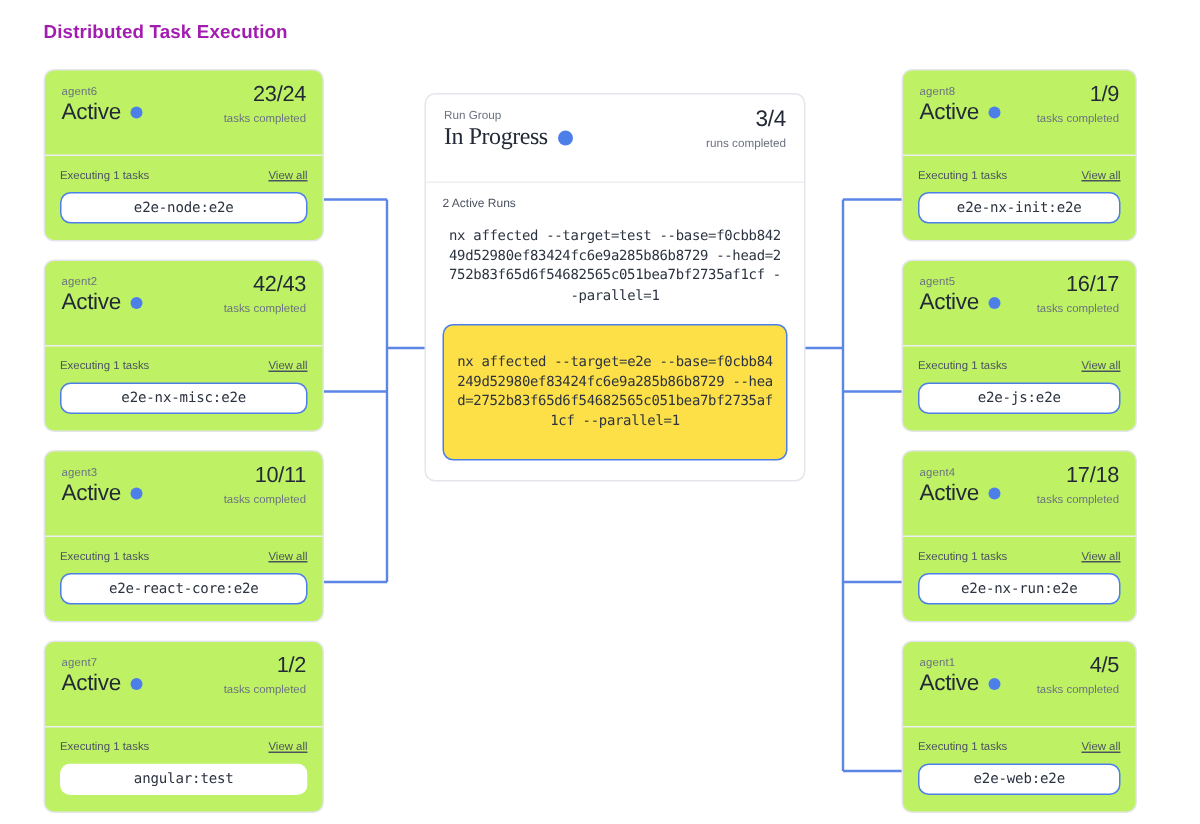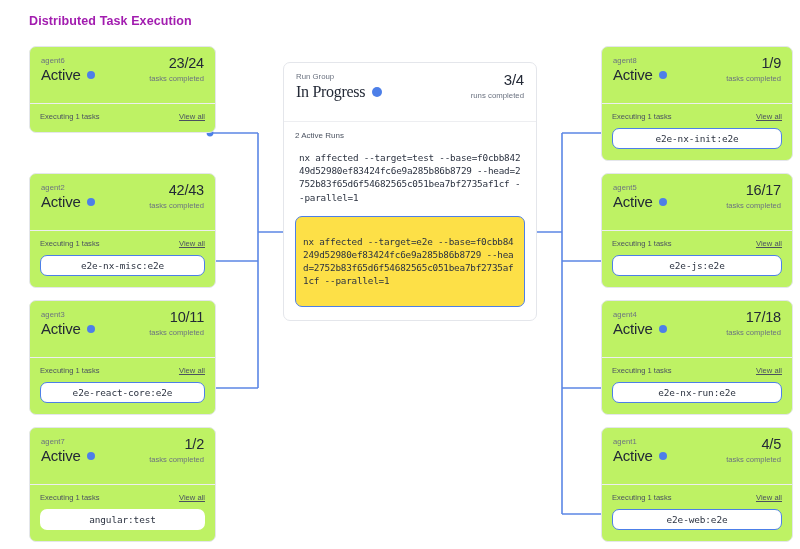--- a/index.html
+++ b/index.html
@@ -28,21 +28,21 @@
 
   
   .card {
     position: absolute;
     width: 187px;
     background: #bef264;
     border: 1px solid #e4e6eb;
     border-radius: 7px;
     z-index: 2;
   }
-  .card.right { width: 192px; }
+  .card.right { width: 157px; }
   .card-head { padding: 9px 11px 9px 11px; position: relative; height: 56px; }
   .agent-name {
     font-size: 7.6px; color: #6b7280; letter-spacing:.1px;
   }
   .status-row { display:flex; align-items:center; gap:6px; margin-top:1px; }
   .status-text { font-size: 15px; color:#232936; font-weight:400; letter-spacing:-.2px; }
   .status-dot { width:8px; height:8px; border-radius:50%; background:#4d7fe8; display:inline-block; }
   .count {
     position:absolute; right:11px; top:8px;
     font-size:14.5px; color:#232936; letter-spacing:-.2px;
@@ -80,21 +80,21 @@
   .rp-status-row { display:flex; align-items:center; gap:7px; margin-top:2px;font-family:Liberation Serif, serif; }
   .rp-status { font-size:16px; color:#232936; letter-spacing:-.3px; }
   .rp-dot { width:10px; height:10px; border-radius:50%; background:#4d7fe8; display:inline-block; }
   .rp-count { position:absolute; right:12px; top:8px; font-size:15px; color:#232936; letter-spacing:-.2px;}
   .rp-count-sub { position:absolute; right:12px; top:28px; font-size:7.8px; color:#6b7280; }
   .rp-body { border-top:1px solid #edeef1; padding:9px 11px 13px 11px; }
   .rp-active { font-size:8px; color:#4b5260; margin-bottom:9px; }
   .run-cmd {
     font-family:"DejaVu Sans Mono", monospace;
     font-size:9.3px; line-height:13.2px; color:#2b3240;
-    text-align:left; letter-spacing:-.2px;
+    text-align:center; letter-spacing:-.2px;
     padding:2px 4px;
     word-break:break-all;
   }
   .run-cmd.boxed {
     border:1.4px solid #4d7fe8;
     border-radius:7px;
     padding:18px 7px;
     margin-top:10px;
     background:#fde047;
   }
@@ -138,20 +138,21 @@
       <span class="status-dot"></span>
     </div>
     <div class="count">23/24</div>
     <div class="count-sub">tasks completed</div>
   </div>
   <div class="card-body">
     <div class="body-row">
       <span class="exec-label">Executing 1 tasks</span>
       <span class="view-all">View all</span>
     </div>
+    <div class="task-pill">e2e-node:e2e</div>
   </div>
 </div>
 
 <div class="card" style="left:29px; top:173px;">
   <div class="card-head">
     <div class="agent-name">agent2</div>
     <div class="status-row">
       <span class="status-text">Active</span>
       <span class="status-dot"></span>
     </div>

